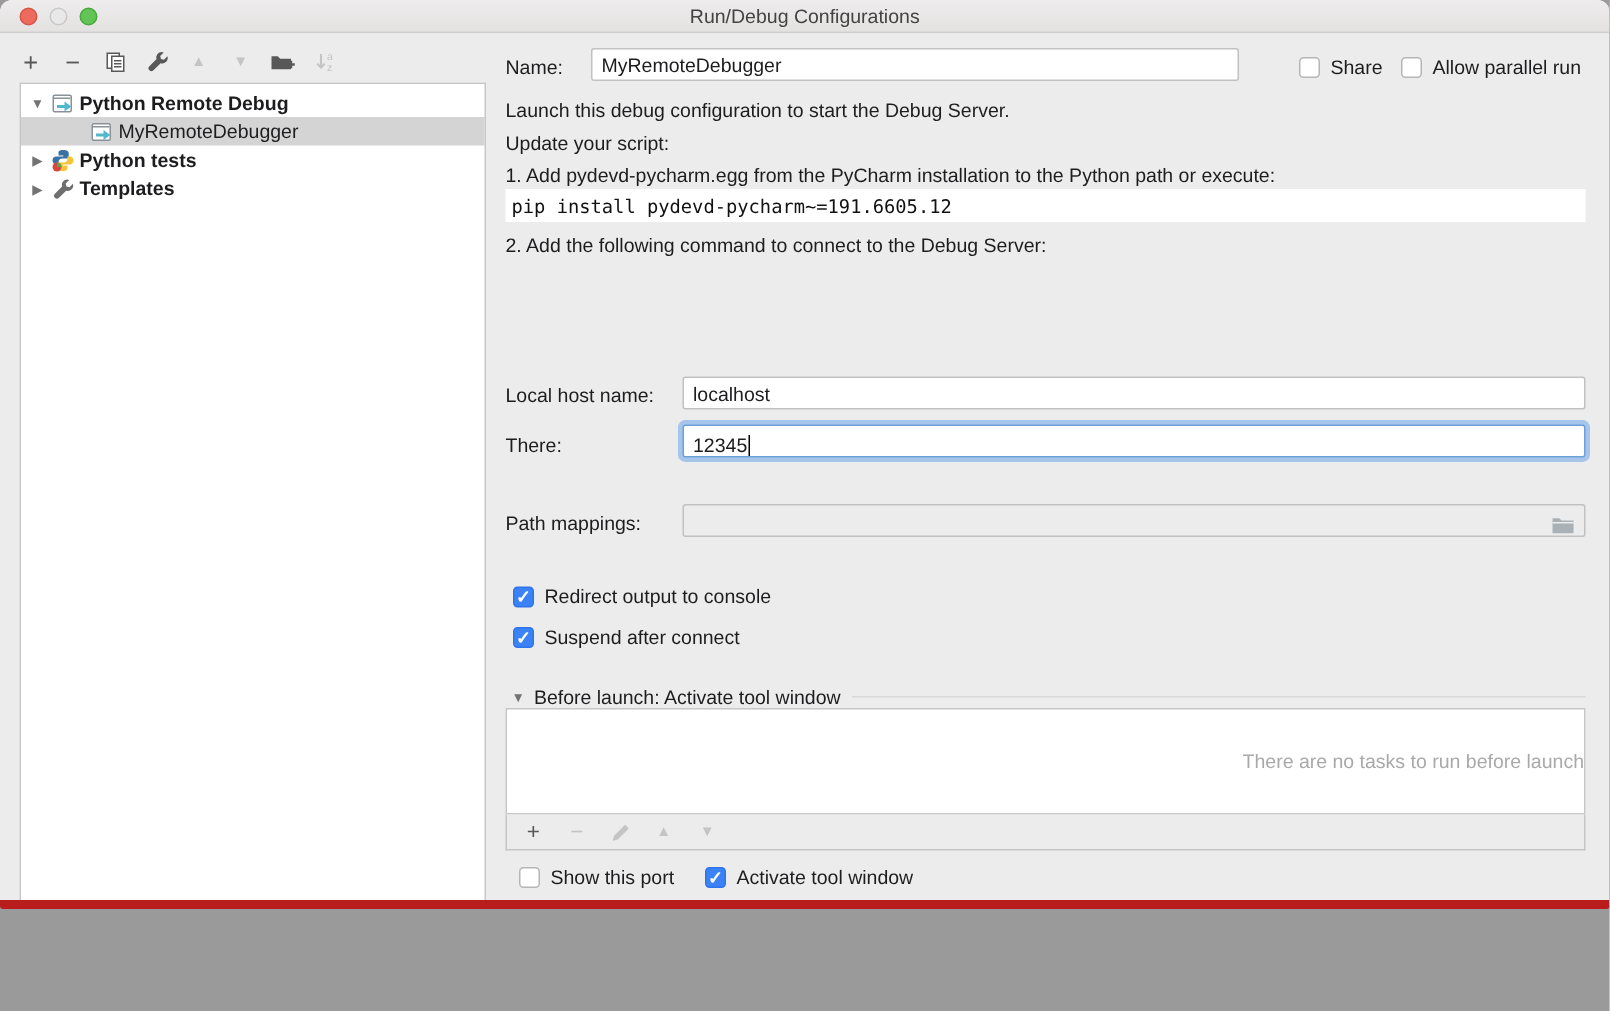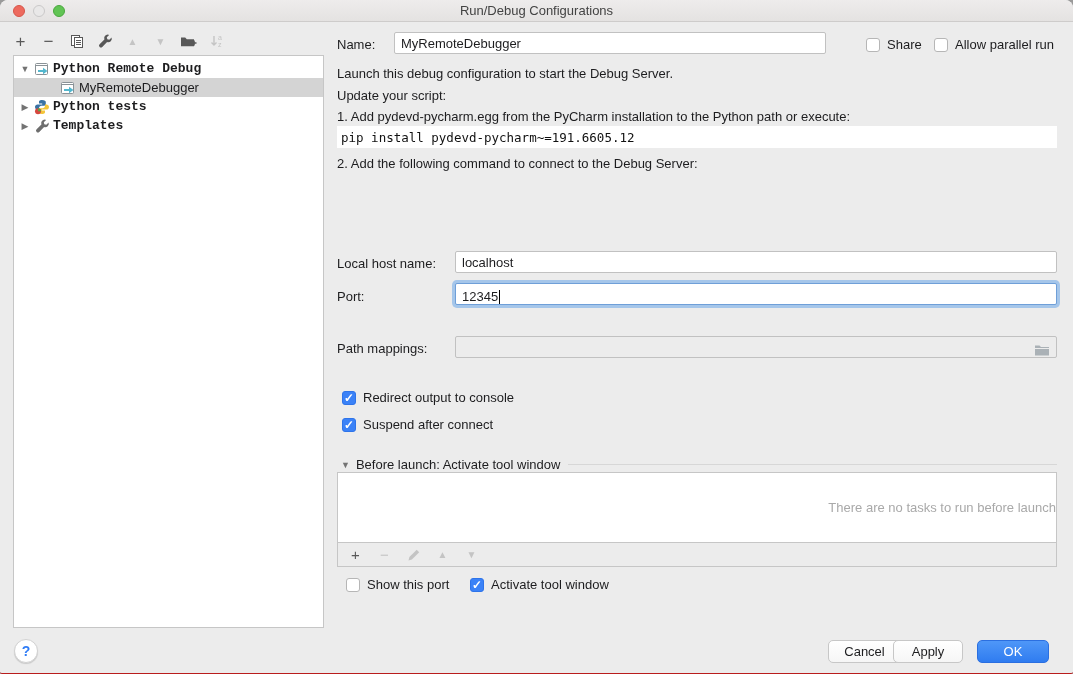--- a/index.html
+++ b/index.html
@@ -1,20 +1,20 @@
 <!DOCTYPE html>
 <html><head>
 <meta charset="utf-8">
 <style>
   * { margin:0; padding:0; box-sizing:border-box; }
   html,body { background:#9a9a9a; }
   body { font-family:"Liberation Sans", sans-serif; font-size:13px; color:#1d1d1f; }
   .window {
-    position:relative; width:1073px; height:674px; background:#ececec;
-    border-radius:8px 8px 2px 2px; overflow:hidden; border-bottom:1px solid #b91c1c;
+    position:relative; width:1073px; height:606px; background:#ececec;
+    border-radius:8px 8px 2px 2px; overflow:hidden; border-bottom:6px solid #b91c1c;
   }
   
   .titlebar {
     position:absolute; left:0; top:0; width:1073px; height:22px;
     background:linear-gradient(#eeecec,#e4e2e1); border-bottom:1px solid #cecccb;
   }
   .titlebar .title {
     position:absolute; left:0; right:0; top:3px; text-align:center;
     font-size:13px; color:#434343;
   }
@@ -31,21 +31,21 @@
   .tri-down { font-size:10px; color:#c4c4c4; }
   
   .tree {
     position:absolute; left:13px; top:55px; width:311px; height:573px;
     background:#ffffff; border:1px solid #c6c6c6;
   }
   .tree-row { position:relative; height:19px; display:flex; align-items:center; }
   .tree-row.selected { background:#d4d4d4; }
   .tree-row .twisty { width:10px; font-size:9px; color:#737373; text-align:center; }
   .tree-row .ticon { width:16px; height:16px; margin:0 3px 0 4px; }
-  .tree-row .tlabel.bold { font-weight:bold;font-family:Liberation Mono, monospace; }
+  .tree-row .tlabel.bold { font-weight:bold; }
   
   .rp { position:absolute; }
   label.flabel { color:#1d1d1f; }
   .input {
     background:#fff; border:1px solid #c1c1c1; border-radius:2px;
     height:22px; font-family:"Liberation Sans",sans-serif; font-size:13px;
     padding:0 6px; color:#1d1d1f;
   }
   input.input { outline:none; }
   .fake-input { display:flex; align-items:flex-end; }
@@ -209,21 +209,21 @@
 
   <div class="rp" style="left:337px; top:66px;">Launch this debug configuration to start the Debug Server.</div>
   <div class="rp" style="left:337px; top:88px;">Update your script:</div>
   <div class="rp" style="left:337px; top:109px;">1. Add pydevd-pycharm.egg from the PyCharm installation to the Python path or execute:</div>
   <div class="codebox" style="left:337px; top:126px; width:720px; height:22px;">pip install pydevd-pycharm~=191.6605.12</div>
   <div class="rp" style="left:337px; top:156px;">2. Add the following command to connect to the Debug Server:</div>
 
   <label class="rp flabel" style="left:337px; top:256px;">Local host name:</label>
   <input class="rp input" style="left: 455px; top: 251px; width: 602px;" value="localhost">
 
-  <label class="rp flabel" style="left:337px; top:289px;">Port:</label>
+  <label class="rp flabel" style="left:337px; top:289px;">There:</label>
   <div class="rp input fake-input focused" style="left:455px; top:283px; width:602px;">
     <span>12345</span>
     <span class="caret"></span>
   </div>
 
   <label class="rp flabel" style="left:337px; top:341px;">Path mappings:</label>
   <div class="rp input fake-input" style="left:455px; top:336px; width:602px; background:#ececec; justify-content:flex-end;">
     <span style="flex:1;"></span>
     <svg width="16" height="14" viewBox="0 0 16 14">
       <path d="M1 2.5h4.5L7 4h8v8.5H1z" fill="#aab1b6"></path>

